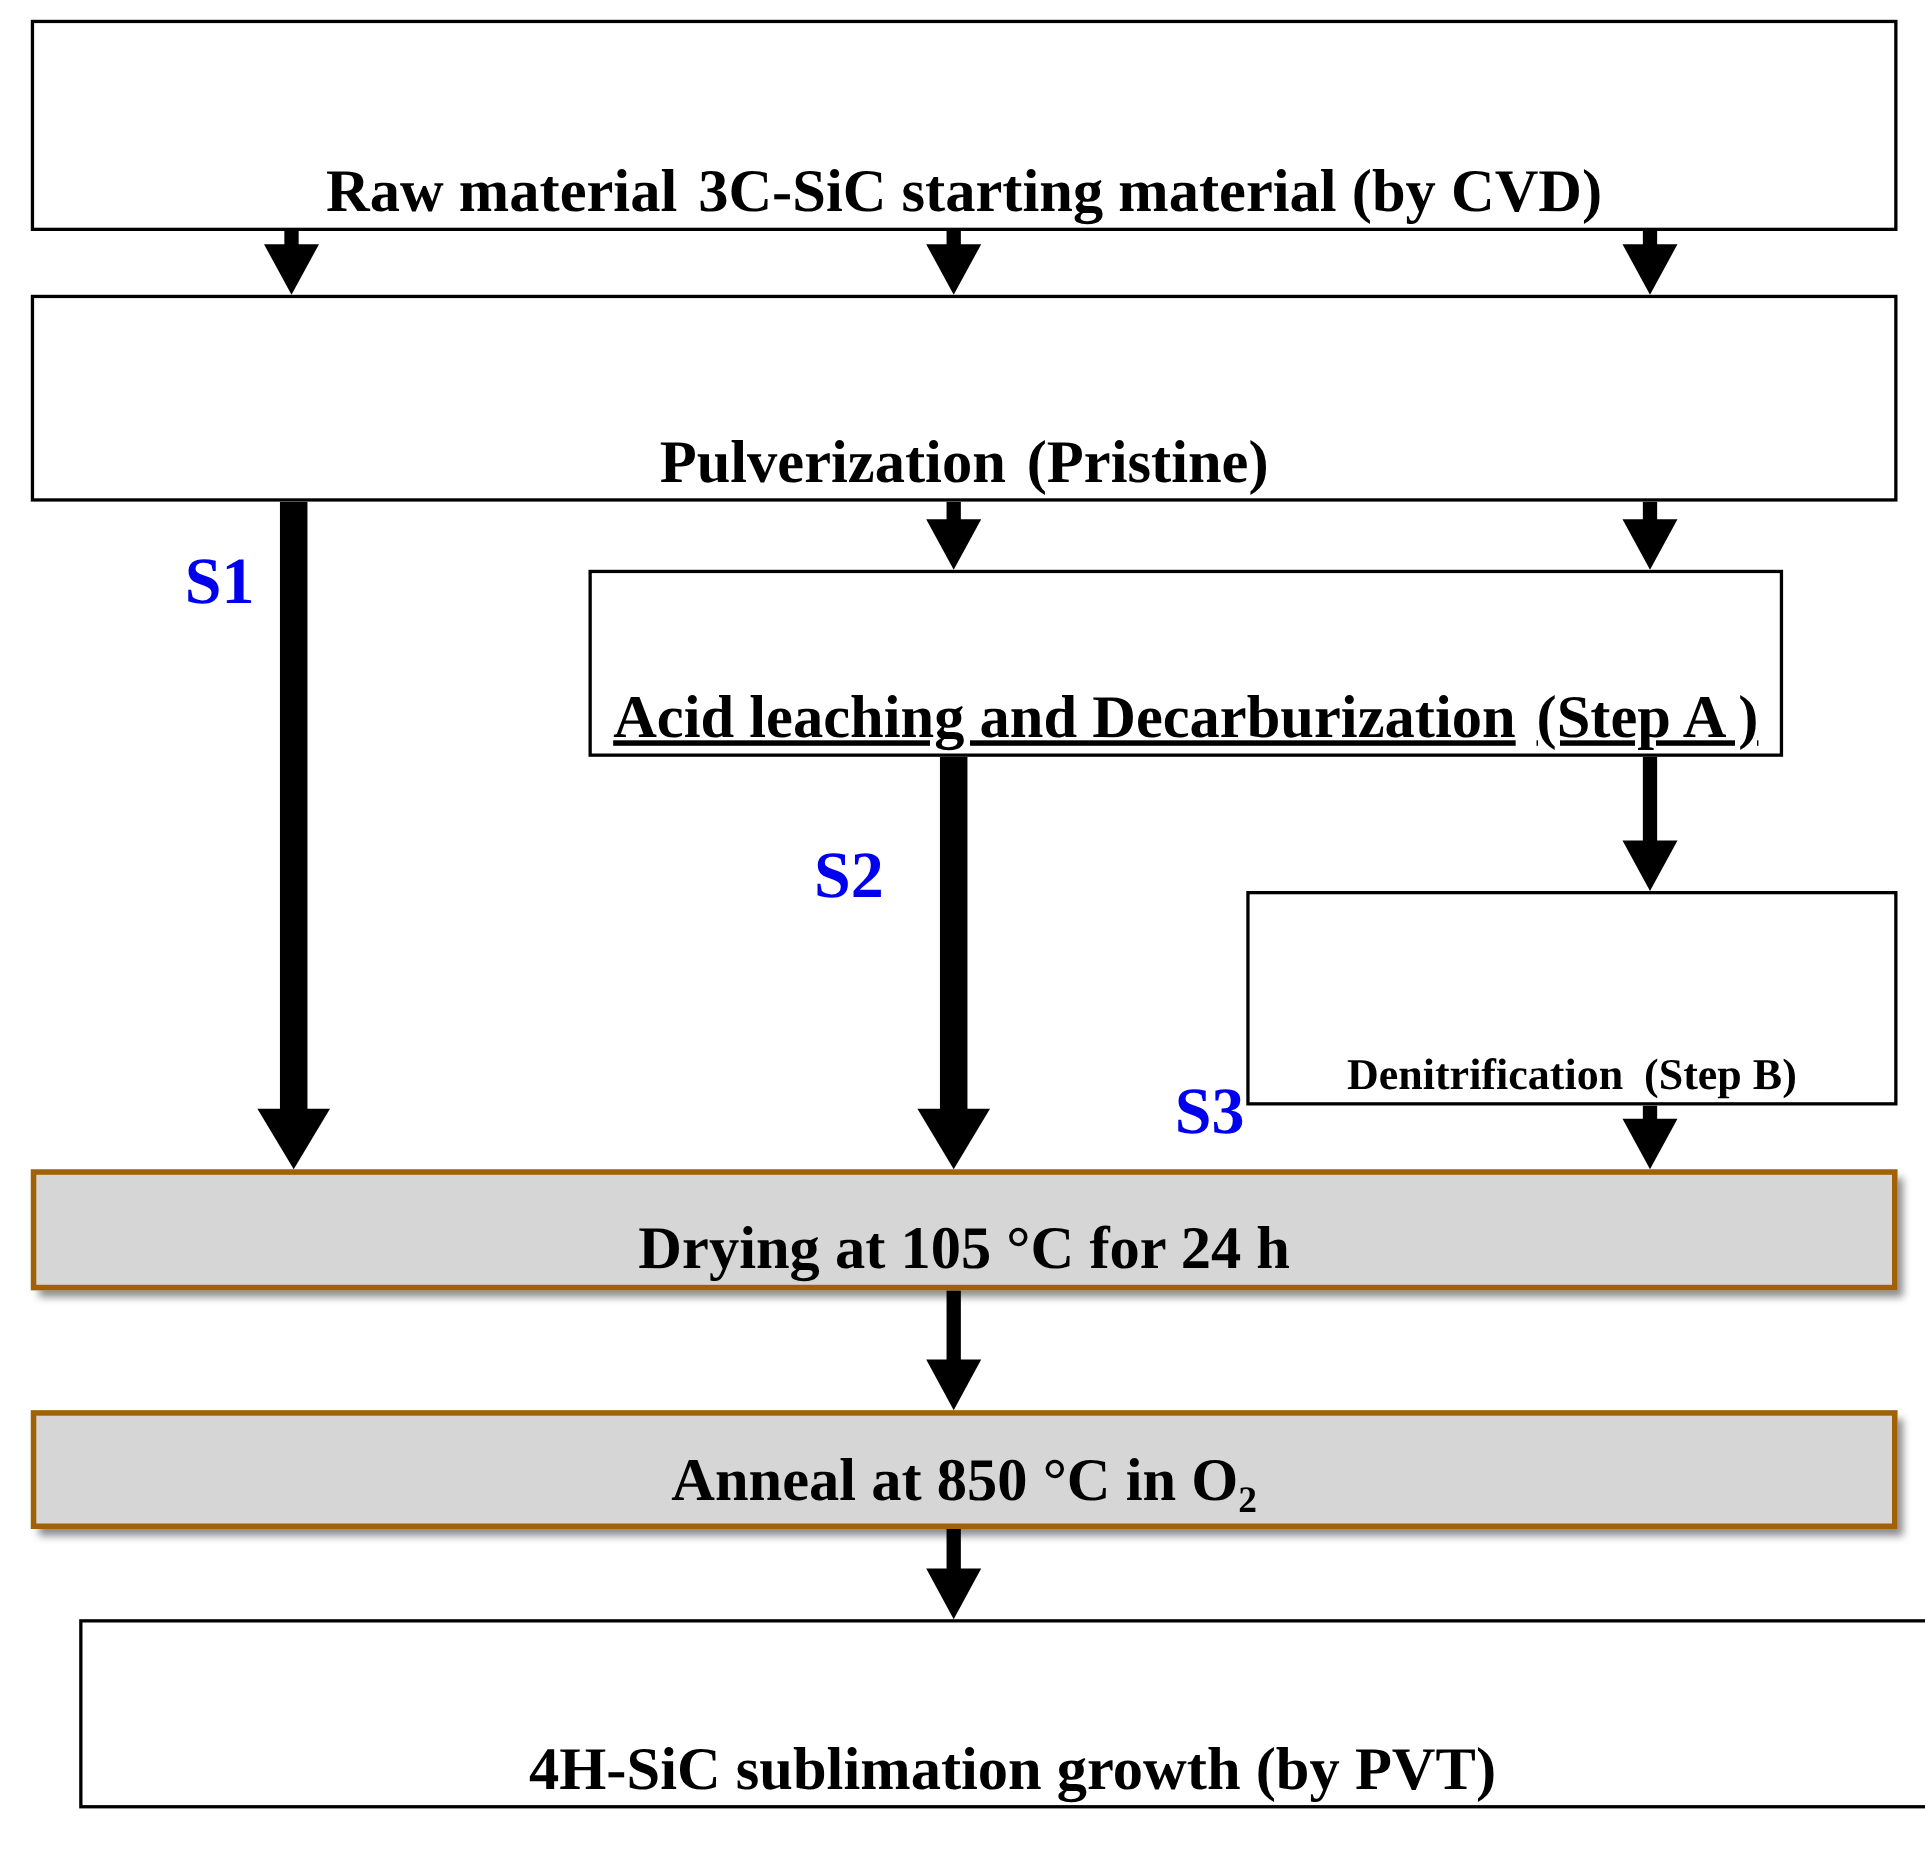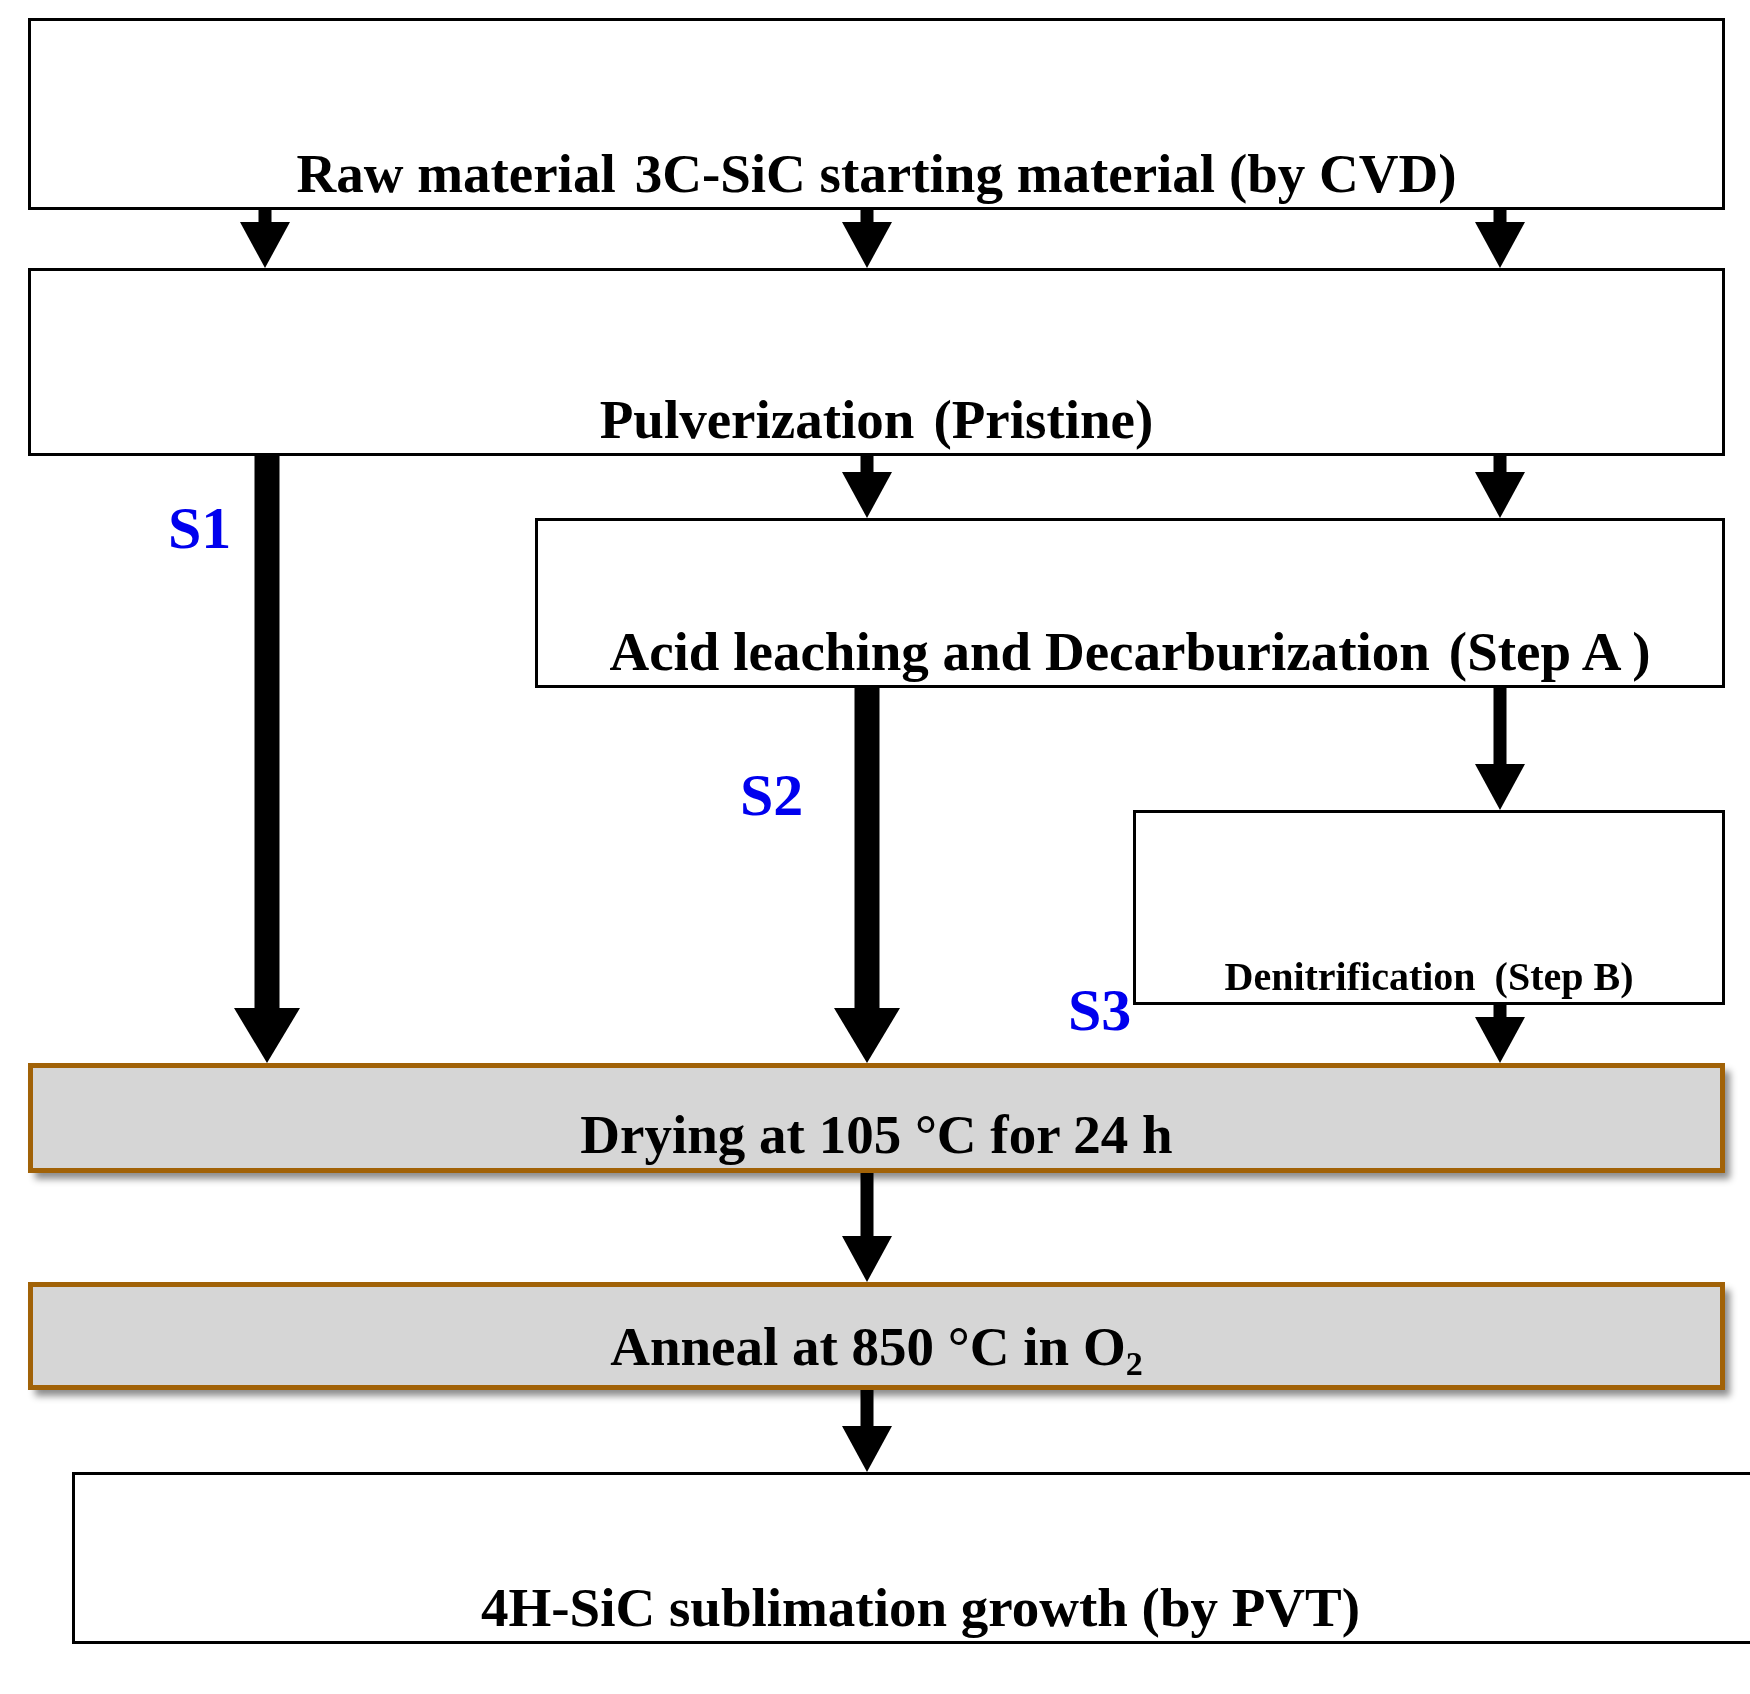--- a/index.html
+++ b/index.html
@@ -43,21 +43,21 @@
 
   .box.shaded {
     background: #d6d6d6;
     border: 5px solid #a16207;
     box-shadow: 6px 7px 7px -1px rgba(0,0,0,0.45);
   }
 
   
   #box-raw        { left: 28px;   top: 18px;   width: 1697px; height: 192px; font-size: 55px; }
   #box-pulv       { left: 28px;   top: 268px;  width: 1697px; height: 188px; font-size: 55px; }
-  #box-acid       { left: 535px;  top: 518px;  width: 1190px; height: 170px; font-size: 55px; }
+  #box-acid       { left: 535px;  top: 518px;  width: 1086px; height: 170px; font-size: 55px; text-decoration: underline; }
   #box-denit      { left: 1133px; top: 810px;  width: 592px;  height: 195px; font-size: 40px; }
   #box-drying     { left: 28px;   top: 1063px; width: 1697px; height: 110px; font-size: 55px; }
   #box-anneal     { left: 28px;   top: 1282px; width: 1697px; height: 108px; font-size: 55px; }
   #box-growth     { left: 28px;   top: 1472px; width: 1697px; height: 172px; font-size: 55px; margin-left: 44px; }
 
   .sub { font-size: 0.62em; vertical-align: -0.30em; }
 
   
   .arrow {
     position: absolute;

